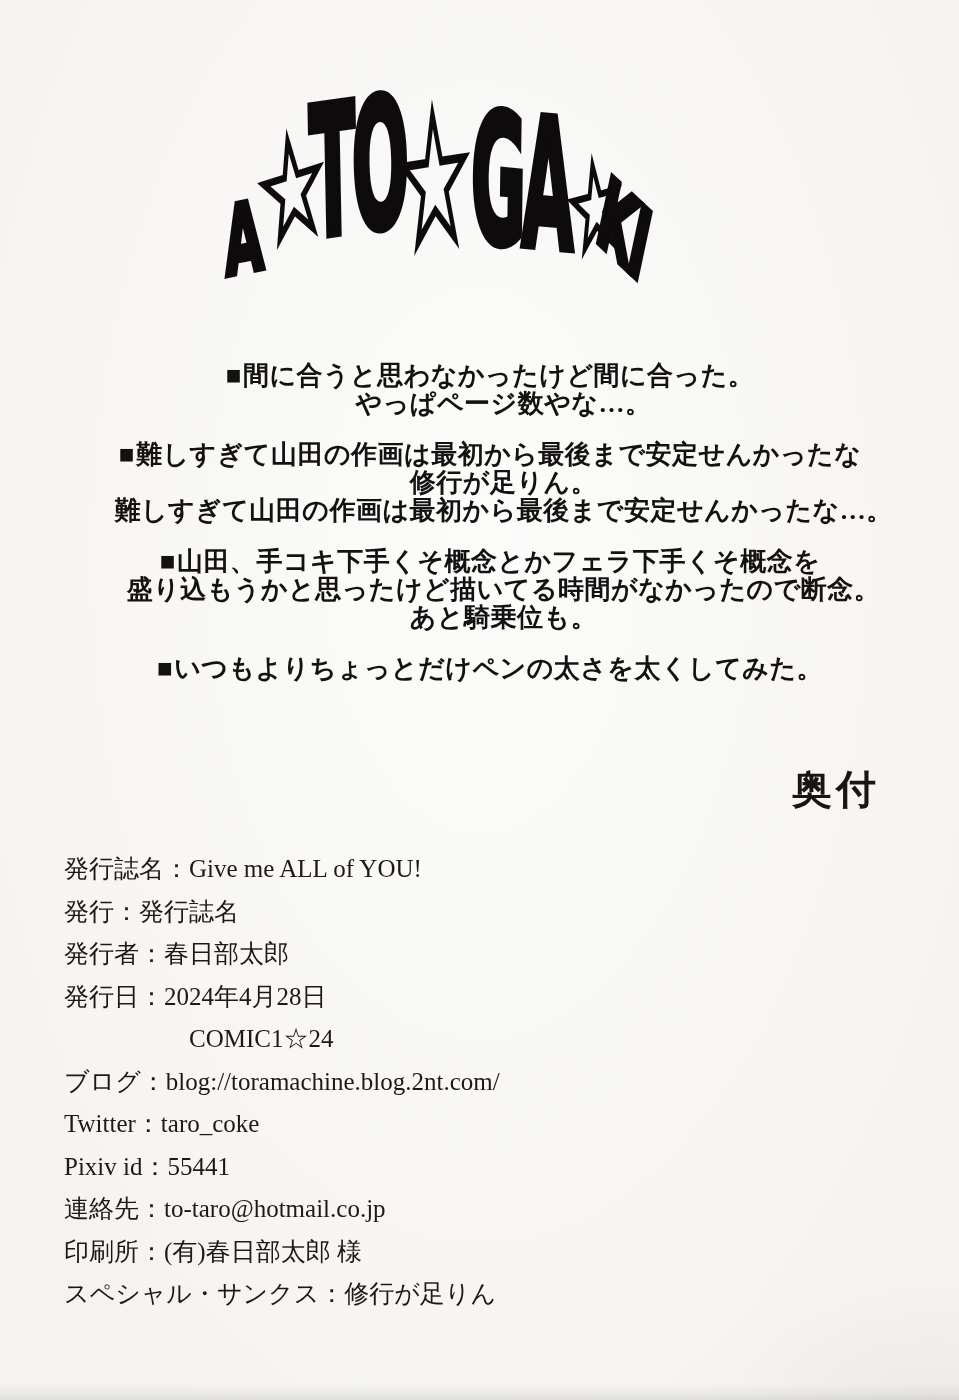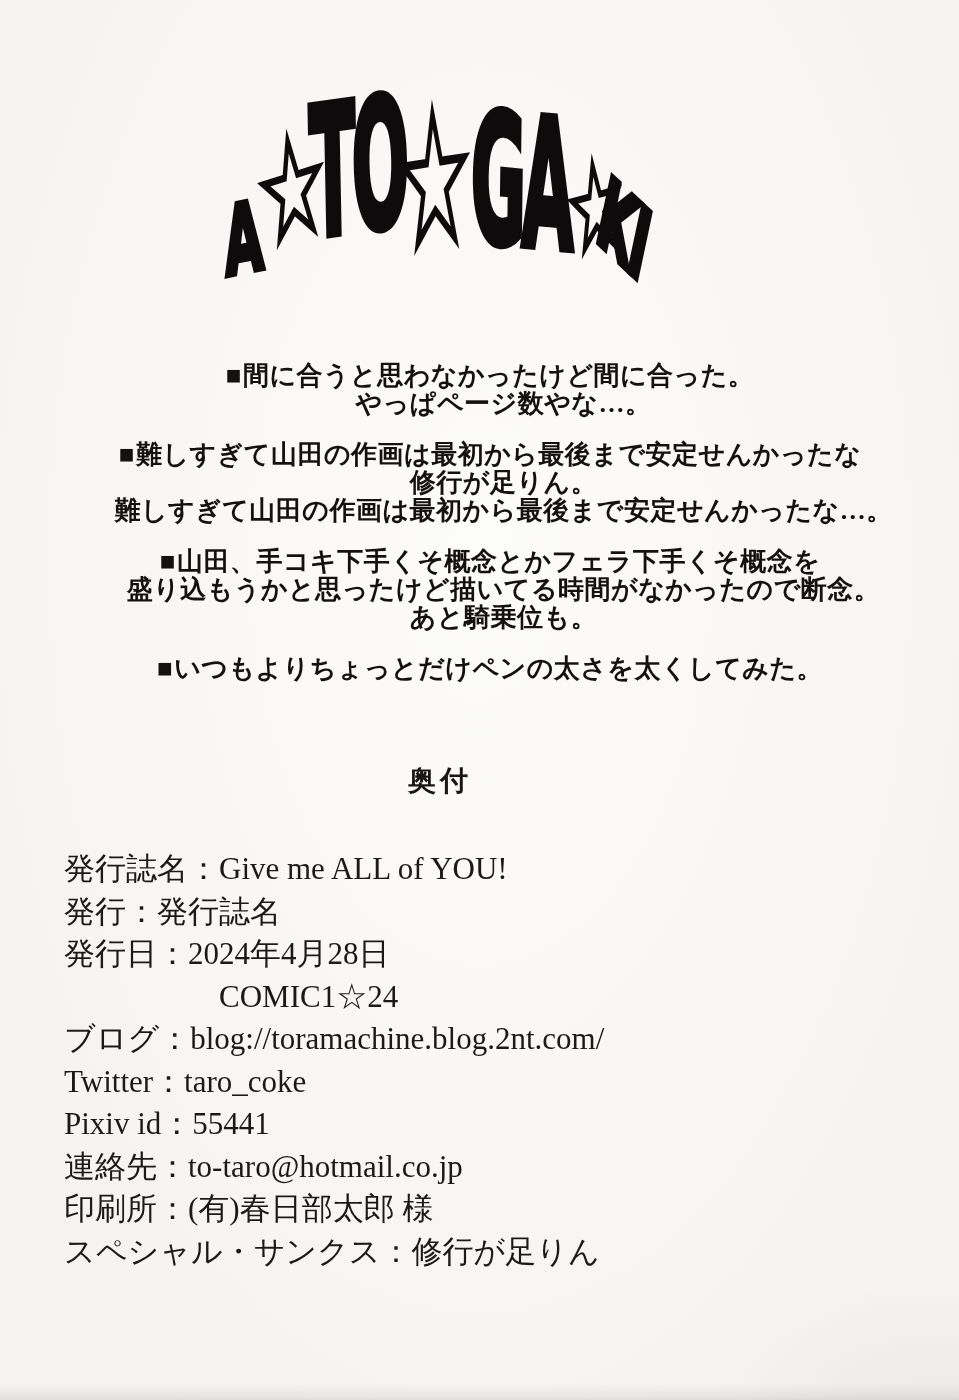--- a/index.html
+++ b/index.html
@@ -42,27 +42,27 @@
     color:#141111; letter-spacing:0.5px;
   }
   .bullet { margin:0 0 23px 0;text-align:center; }
   .bullet .line { white-space:nowrap; }
   .bullet .cont { padding-left:27px; }
   .bullet .marker { margin-right:1px; }
 
   
   .okuzuke {
     position:absolute; left:0; top:762px; width:880px;
-    text-align:center;
-    font-size:28px; font-weight:bold; letter-spacing:4px;
+    text-align:right;
+    font-size:40px; font-weight:bold; letter-spacing:4px;
     color:#181514;
   }
   .colophon {
     position:absolute; left:64px; top:848px; width:880px;
-    font-size:31px; line-height:42.5px;
+    font-size:25px; line-height:42.5px;
     color:#1d1917;
   }
   .c-line { white-space:nowrap; }
 
   
   .scan-edge {
     position:absolute; left:0; right:0; bottom:0; height:16px;
     background:linear-gradient(to bottom, rgba(120,120,120,0) 0%, rgba(120,120,120,0.10) 70%, rgba(110,110,110,0.16) 100%);
   }
   .scan-smudge {
@@ -116,20 +116,21 @@
       </div>
     </div>
 
   </div>
 
   <div class="okuzuke">奥付</div>
 
   <div class="colophon">
     <div class="c-line">発行誌名：Give me ALL of YOU!</div>
     <div class="c-line">発行：発行誌名</div>
+    <div class="c-line">発行者：春日部太郎</div>
     <div class="c-line">発行日：2024年4月28日</div>
     <div class="c-line">　　　　　COMIC1☆24</div>
     <div class="c-line">ブログ：blog://toramachine.blog.2nt.com/</div>
     <div class="c-line">Twitter：taro_coke</div>
     <div class="c-line">Pixiv id：55441</div>
     <div class="c-line">連絡先：to-taro@hotmail.co.jp</div>
     <div class="c-line">印刷所：(有)春日部太郎 様</div>
     <div class="c-line">スペシャル・サンクス：修行が足りん</div>
   </div>
 

